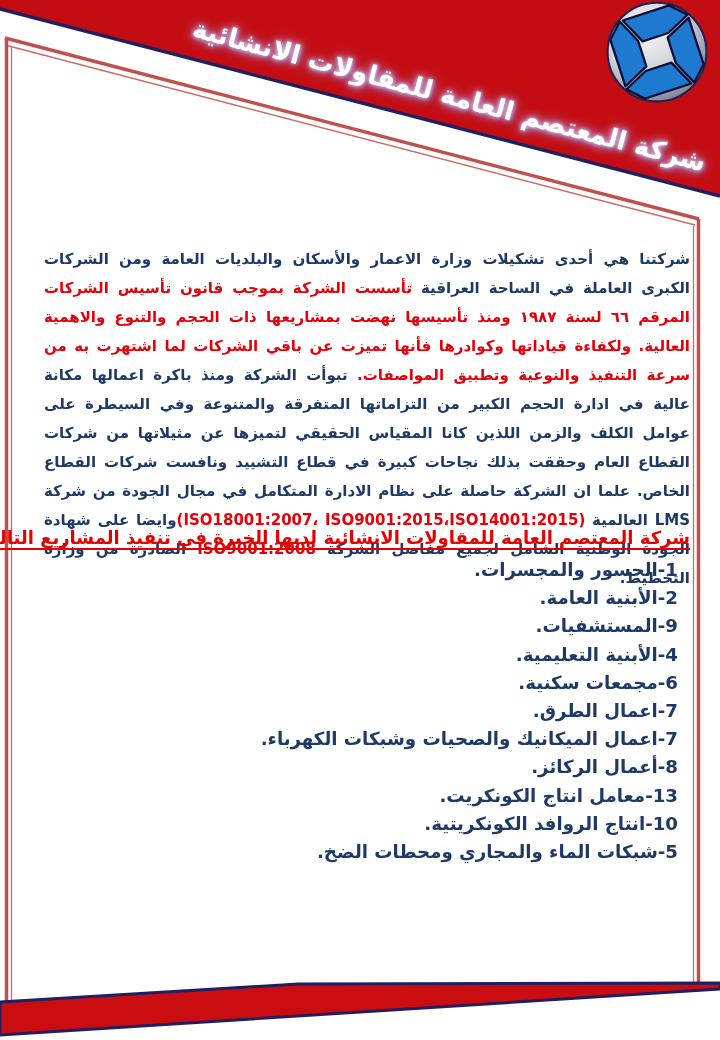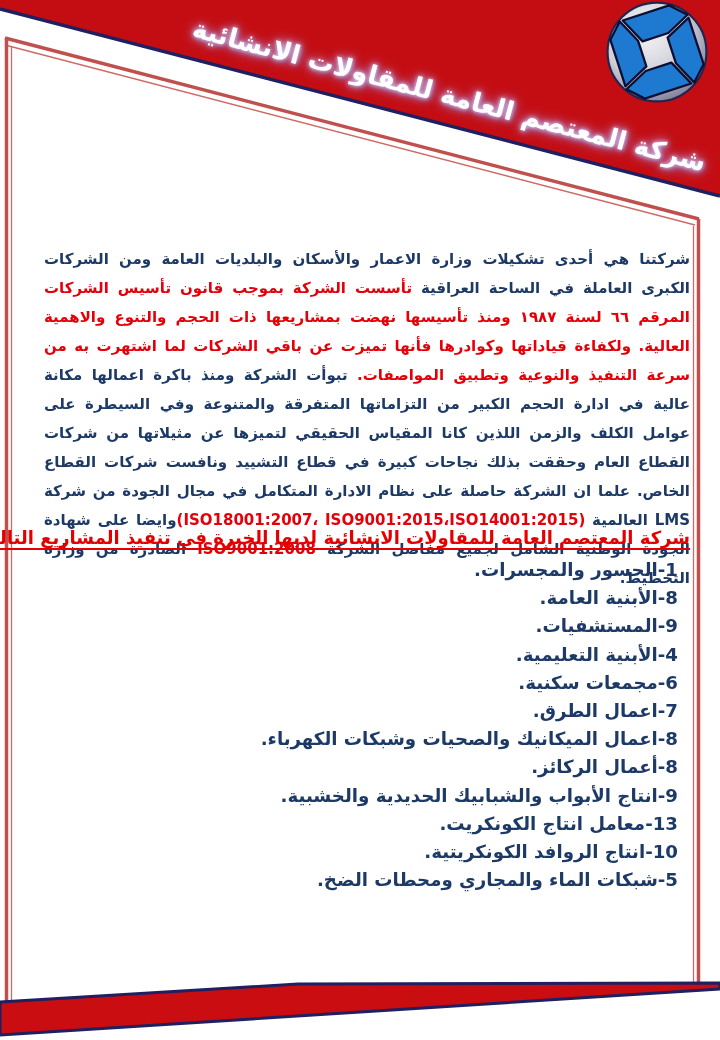--- a/index.html
+++ b/index.html
@@ -77,26 +77,25 @@
       <use href="#seg" transform="rotate(270 50 50)"></use>
     </g>
   </svg>
 
   <p class="intro" dir="rtl"><span class="blue">شركتنا هي أحدى تشكيلات وزارة الاعمار والأسكان والبلديات العامة ومن الشركات الكبرى العاملة في الساحة العراقية </span><span class="red">تأسست الشركة بموجب قانون تأسيس الشركات المرقم ٦٦  لسنة ١٩٨٧ ومنذ تأسيسها نهضت بمشاريعها ذات الحجم والتنوع والاهمية العالية. ولكفاءة قياداتها وكوادرها فأنها تميزت عن باقي الشركات لما اشتهرت به من سرعة التنفيذ والنوعية وتطبيق المواصفات.</span><span class="blue"> تبوأت الشركة ومنذ باكرة اعمالها مكانة عالية في ادارة الحجم الكبير من التزاماتها المتفرقة والمتنوعة وفي السيطرة على عوامل الكلف والزمن اللذين كانا المقياس الحقيقي لتميزها عن مثيلاتها من شركات القطاع العام وحققت بذلك نجاحات كبيرة في قطاع التشييد ونافست شركات القطاع الخاص. علما ان الشركة حاصلة  على نظام الادارة المتكامل في مجال الجودة  من شركة LMS العالمية </span><span class="red" dir="ltr">(ISO18001:2007،  ISO9001:2015،ISO14001:2015)</span><span class="blue">وايضا على شهادة الجودة الوطنية الشامل لجميع مفاصل الشركة </span><span class="red" dir="ltr">ISO9001:2008</span><span class="blue"> الصادرة من وزارة التخطيط.</span></p>
 
   <div class="projects-heading" dir="rtl">شركة المعتصم العامة للمقاولات الانشائية لديها الخبرة في تنفيذ المشاريع التالية:-</div>
 
   <div class="projects" dir="rtl">
       <div>1-الجسور والمجسرات.</div>
-      <div>8-الأبنية العامة.</div>
+      <div>2-الأبنية العامة.</div>
       <div>9-المستشفيات.</div>
       <div>4-الأبنية التعليمية.</div>
       <div>6-مجمعات سكنية.</div>
       <div>7-اعمال الطرق.</div>
-      <div>8-اعمال الميكانيك والصحيات وشبكات الكهرباء.</div>
+      <div>7-اعمال الميكانيك والصحيات وشبكات الكهرباء.</div>
       <div>8-أعمال الركائز.</div>
-      <div>9-انتاج الأبواب والشبابيك الحديدية والخشبية.</div>
       <div>13-معامل انتاج الكونكريت.</div>
       <div>10-انتاج الروافد الكونكريتية.</div>
       <div>5-شبكات الماء والمجاري ومحطات الضخ.</div>
     </div>
 
 </div>
 
 </body></html>

